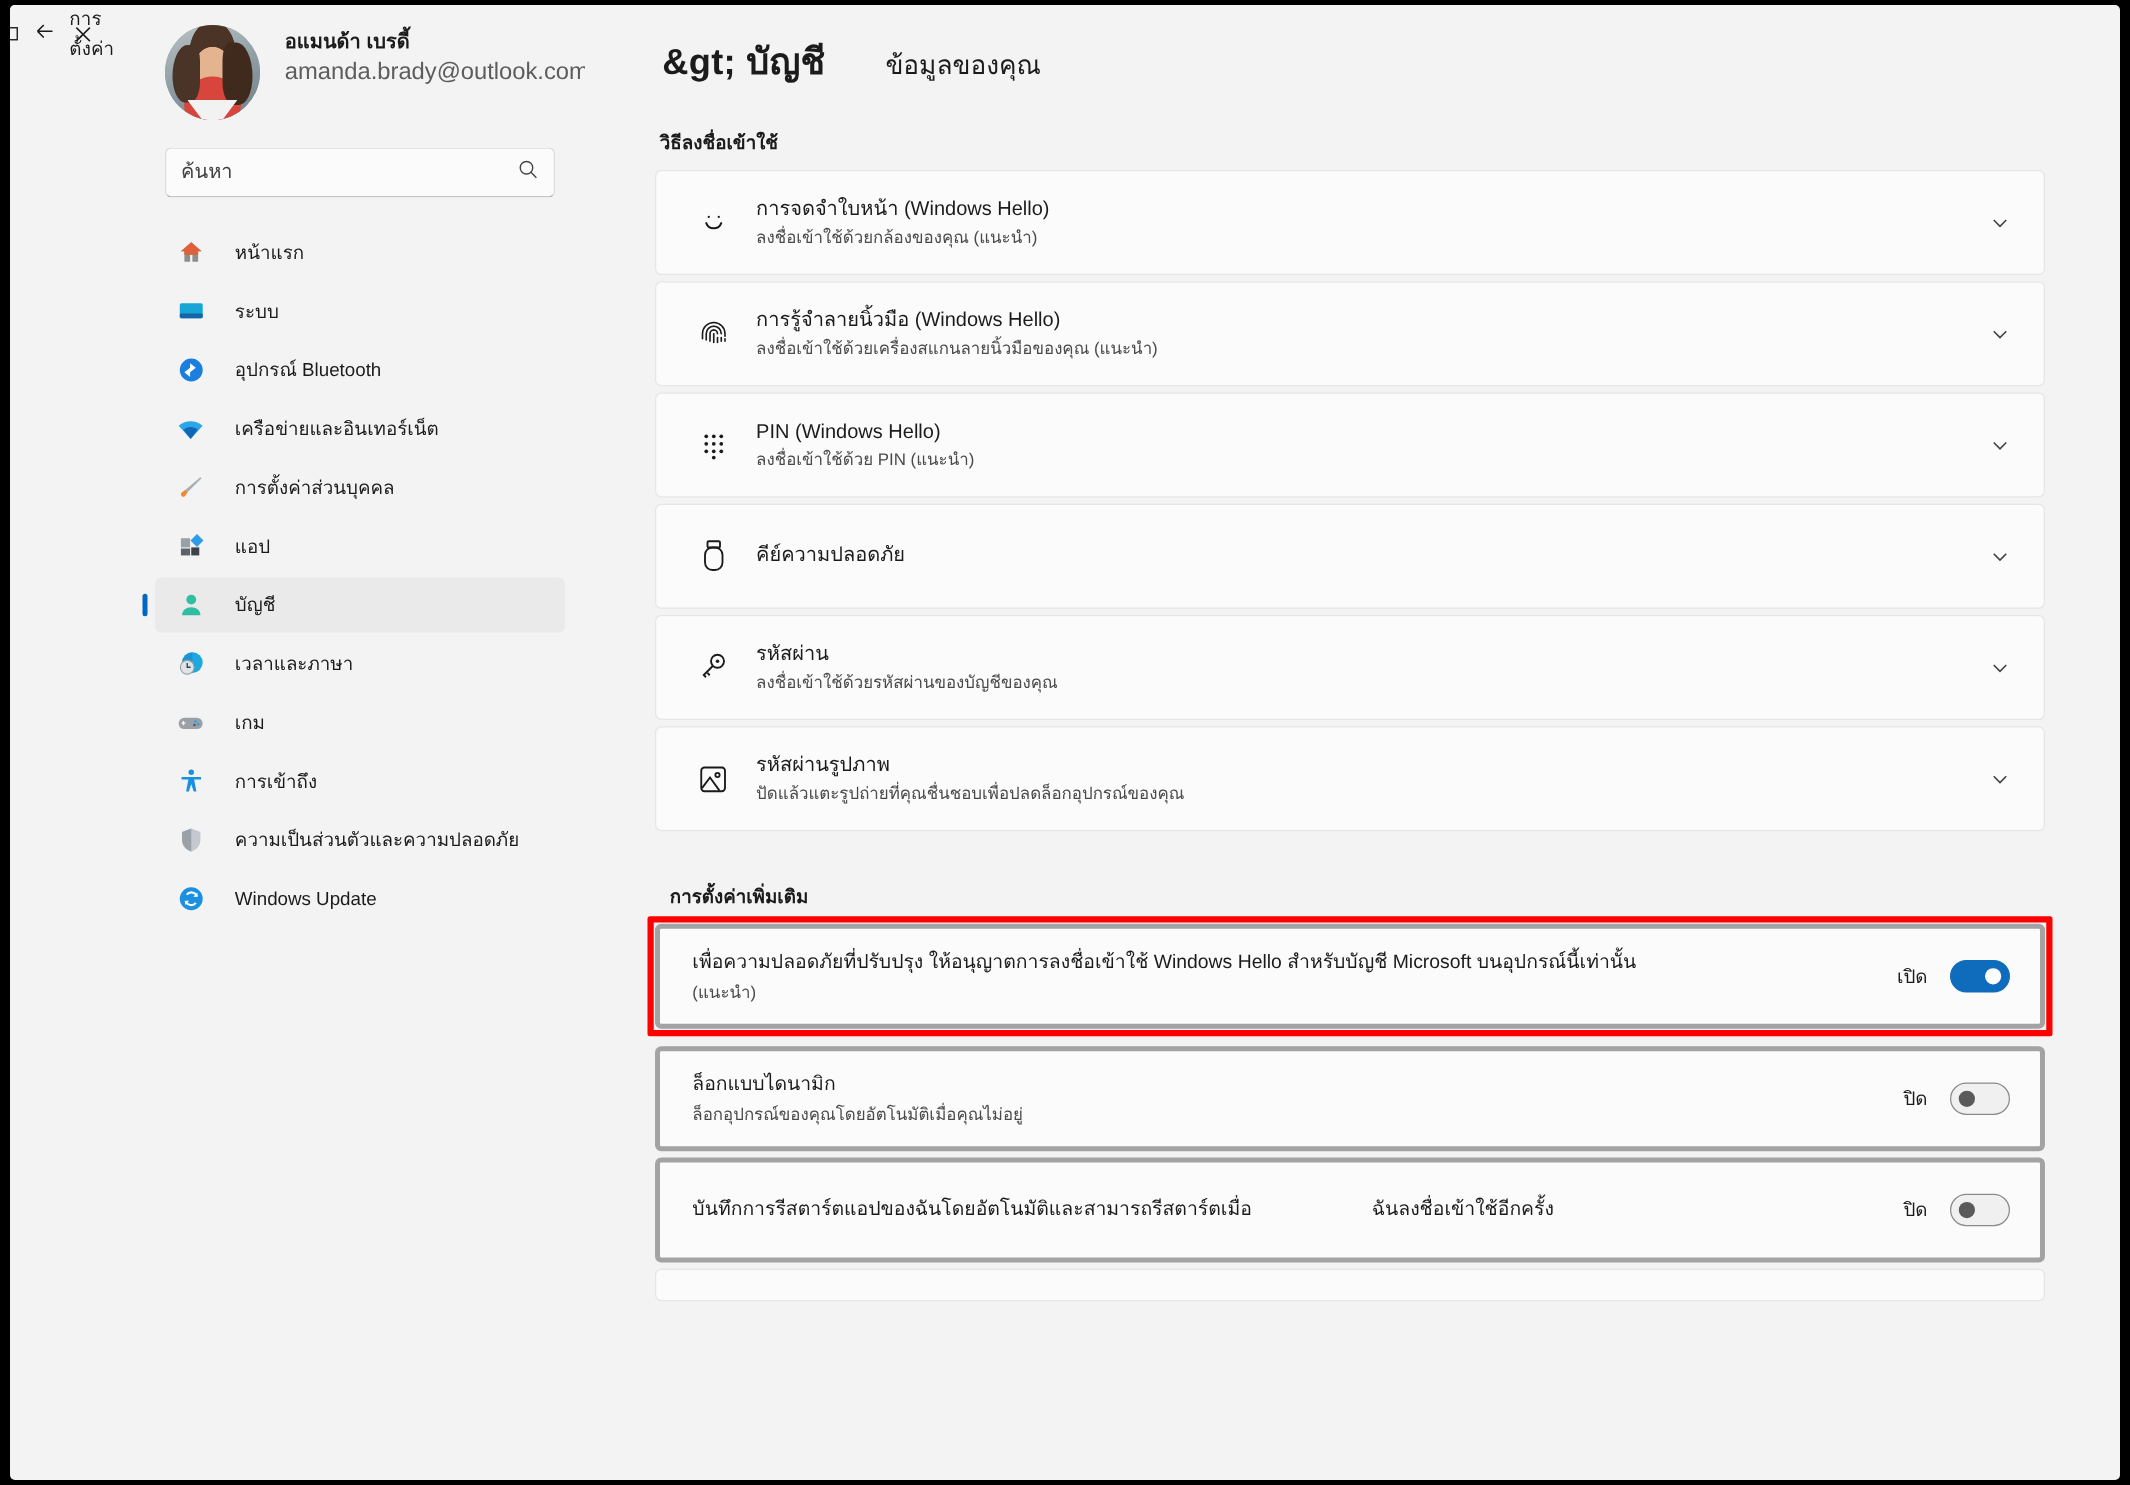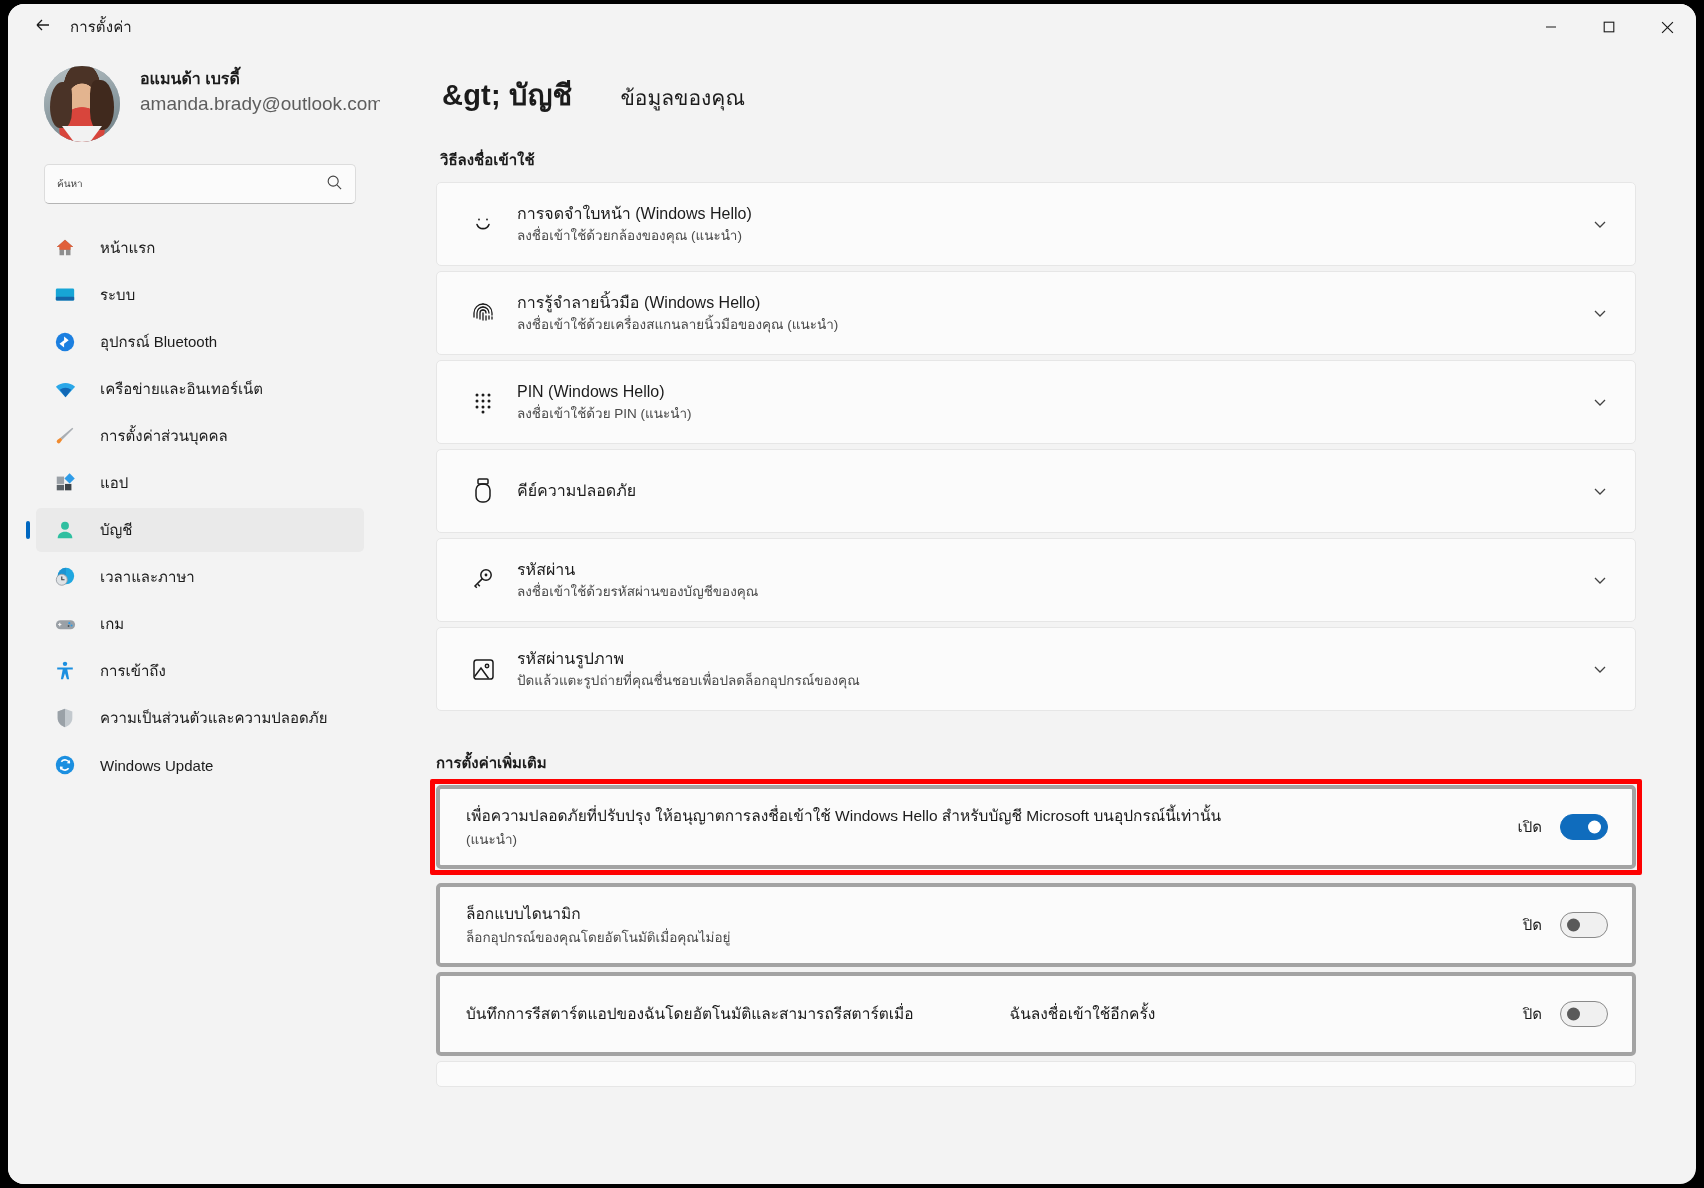--- a/index.html
+++ b/index.html
@@ -7,24 +7,23 @@
     width: 1704px; height: 1188px;
     font-family: "Liberation Sans", "DejaVu Sans", sans-serif;
     background: #000;
     overflow: hidden;
   }
   #window {
     position: absolute;
     left: 8px; top: 4px;
     width: 1688px; height: 1180px;
     background: #f3f3f3;
-    border-radius: 16px;
+    border-radius: 4px;
     overflow: hidden;
     display: flex;
-    flex-direction: column;
   }
 
   
   .titlebar {
     height: 46px;
     flex: 0 0 46px;
     display: flex;
     align-items: center;
     background: #f3f3f3;
     position: relative;
@@ -113,22 +112,22 @@
     width: 312px; height: 40px;
     background: #fbfbfb;
     border: 1px solid #dcdcdc;
     border-bottom-color: #b4b4b4;
     border-radius: 5px;
     display: flex; align-items: center;
     padding: 0 12px;
   }
   .search-box input {
     flex: 1; border: none; outline: none; background: transparent;
-    font-size: 10px; color: #1b1b1b;
-    font-family: Liberation Mono, monospace;
+    font-size: 16px; color: #1b1b1b;
+    font-family: Liberation Sans, sans-serif;
   }
   .search-box input::placeholder { color: #3f3f3f; }
 
   .nav { margin-top: 22px; }
   .nav-item {
     position: relative;
     display: flex; align-items: center;
     height: 44px;
     margin: 3px 0 3px 28px;
     padding-left: 14px;
@@ -202,21 +201,21 @@
   .card-title { font-size: 16px; color: #1b1b1b; line-height: 1.35; }
   .card-sub { font-size: 13.5px; color: #4a4a4a; margin-top: 2px; line-height: 1.35; }
   .chev {
     width: 34px; flex: 0 0 34px;
     display: flex; align-items: center; justify-content: center;
     color: #424242;
   }
 
   .additional-label {
     font-size: 15px; color: #1b1b1b; font-weight: 600;
-    margin: 40px 0 10px 0;
+    margin: 40px 0 10px 12px;
   }
 
   .toggle-row {
     background: #fbfbfb;
     border: 4px solid #a3a3a3;
     border-radius: 5px;
     margin-bottom: 5px;
     display: flex;
     align-items: center;
     min-height: 84px;

